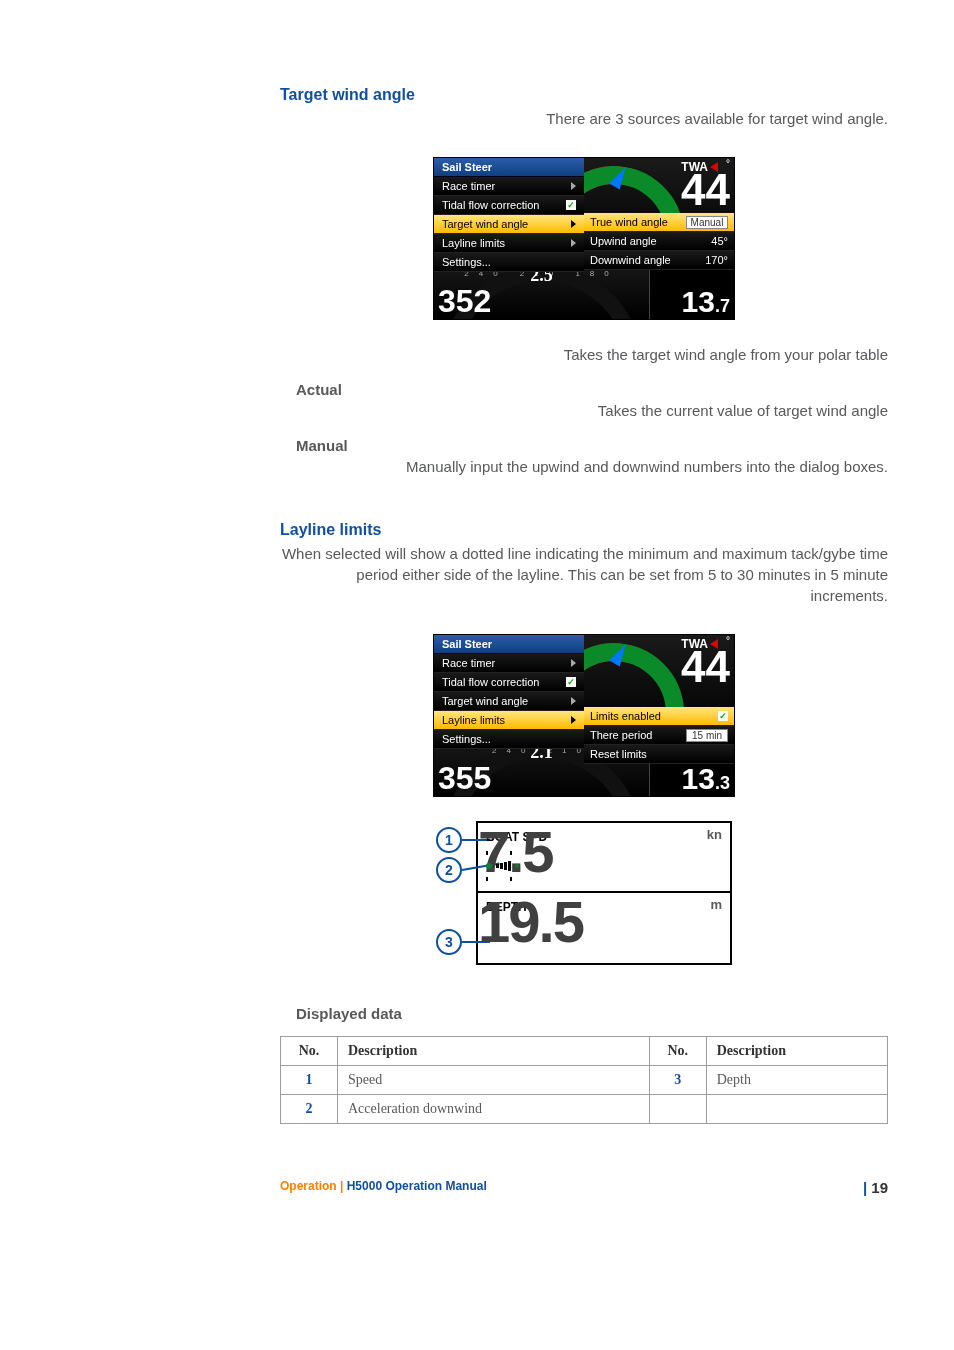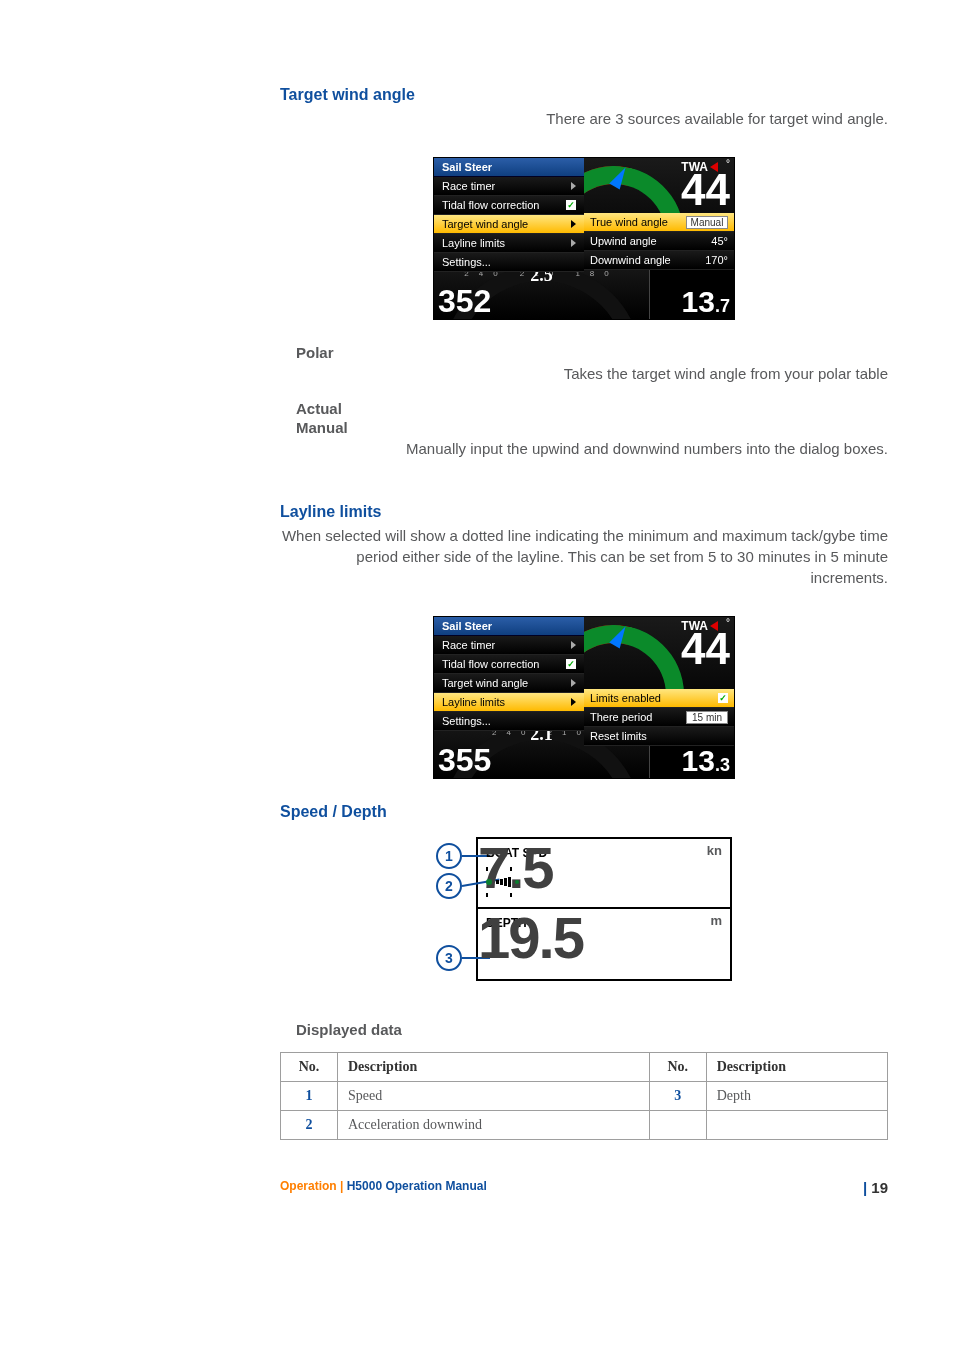--- a/index.html
+++ b/index.html
@@ -385,24 +385,24 @@
       </div>
       <div class="ss-tws">
         <span class="tws-label">TWS</span>
         <span class="tws-unit">kn</span>
         <span class="tws-big"><span>13</span><span class="dec">.7</span></span>
       </div>
     </div>
   </div>
 
   <div class="sub">
-    <h4>Polar</h4>
     <p>Takes the target wind angle from your polar table</p>
 
     <h4>Actual</h4>
+    <p>Takes the current value of target wind angle</p>
 
     <h4>Manual</h4>
     <p>Manually input the upwind and downwind numbers into the dialog boxes.</p>
   </div>
 
   <div class="gap-lg"></div>
 
   <h3>Layline limits</h3>
   <p>When selected will show a dotted line indicating the minimum and maximum tack/gybe time period either side of the layline. This can be set from 5 to 30 minutes in 5 minute increments.</p>
 
@@ -464,21 +464,20 @@
         <span style="position:absolute; left:50%; top:6px; transform:translateX(-50%); color:#fff; font-weight:900; font-family:'Arial Black'; font-size:18px;">2.1</span>
       </div>
       <div class="ss-tws">
         <span class="tws-label">TWS</span>
         <span class="tws-unit">kn</span>
         <span class="tws-big"><span>13</span><span class="dec">.3</span></span>
       </div>
     </div>
   </div>
 
-  <h3>Speed / Depth</h3>
 
   <div class="instr-container">
     <div class="instr-flex">
       <div class="callouts" style="height:150px;">
         <div class="co" style="top:6px; width:54px;">
           <div class="co-circle">1</div>
           <div class="co-line"></div>
         </div>
         <div class="co" style="top:36px; width:64px;">
           <div class="co-circle">2</div>

